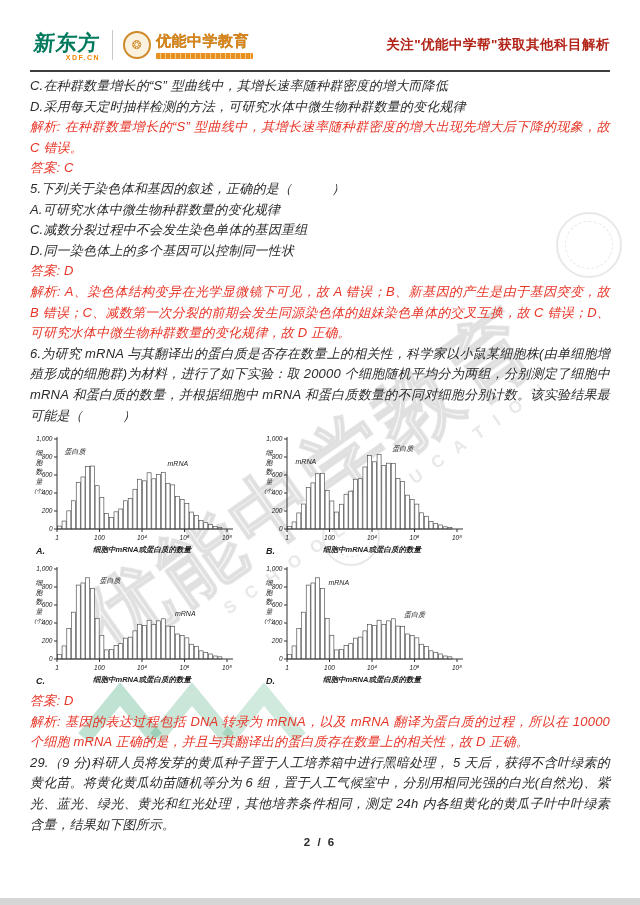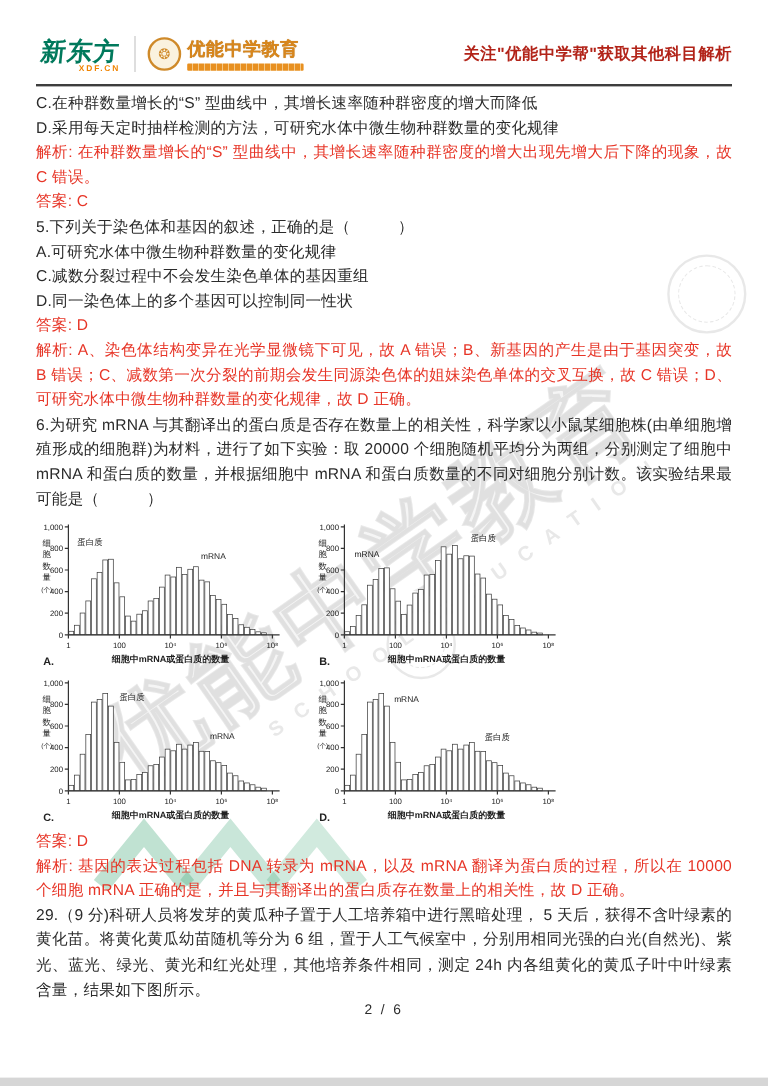--- a/index.html
+++ b/index.html
@@ -29,31 +29,31 @@
   .yn-emblem{width:24px;height:24px;border:2px solid #cf8a2a;border-radius:50%;background:#faf2df;
     display:flex;align-items:center;justify-content:center;font-size:12px;color:#cf8a2a;margin-right:5px;}
   .yn-col{display:flex;flex-direction:column;}
   .yn-name{font-size:15px;font-weight:bold;letter-spacing:0.5px;text-shadow:0 0 0.6px #a86a10;}
   .yn-banner{height:6px;width:97px;margin-top:2px;border-radius:1px;
     background:repeating-linear-gradient(90deg,#e89020 0 4px,#f3c786 4px 5px);}
   .slogan{margin-left:auto;font-size:13.5px;font-weight:bold;letter-spacing:0.5px;}
   .rule{height:2px;margin:4px 30px 0 30px;background:#3d3d3d;position:relative;z-index:1;}
 
   
-  main{position:relative;z-index:1;padding:4px 30px 0 30px;}
+  main{position:relative;z-index:1;padding:4px 30px 0 30px;font-style:italic;}
   main p{margin:0;font-size:13px;line-height:20.6px;text-align:justify;color:#2b2b2b;letter-spacing:0.2px;}
   main p.red{color:#e73527;}
 
   
   .charts-grid{display:grid;grid-template-columns:230px 230px;grid-auto-rows:130px;margin:3px 0 2px 0;}
   .charts-grid svg{display:block;}
 
   
   .footer{position:absolute;top:836px;left:0;width:100%;text-align:center;
-    font-size:11.5px;font-weight:normal;color:#2b2b2b;letter-spacing:2px;z-index:1;}
+    font-size:11.5px;font-weight:bold;color:#2b2b2b;letter-spacing:2px;z-index:1;}
   .bottom-bar{position:absolute;bottom:0;left:0;width:100%;height:7px;background:#d6d6d6;z-index:1;}
 </style>
 </head>
 <body>
 
 <div class="page">
 
   <div class="wm-band">
     <div class="wm-text">优能中学教育</div>
     <div class="wm-sub">SCHOOL EDUCATION</div>

